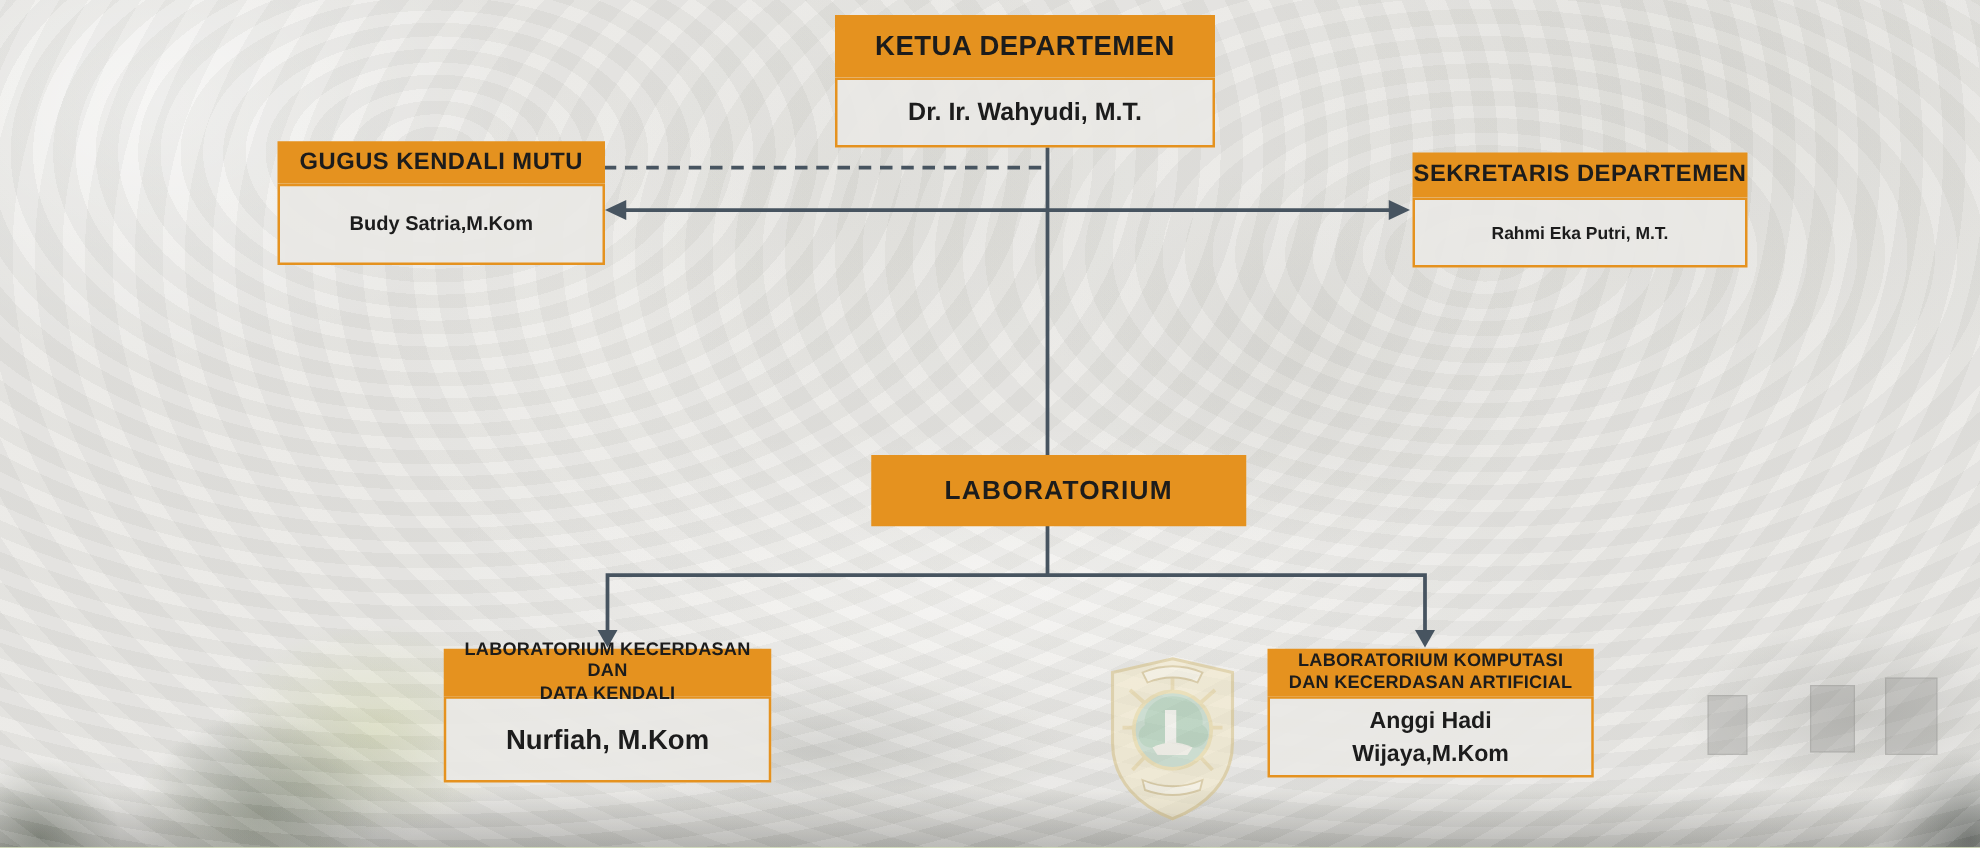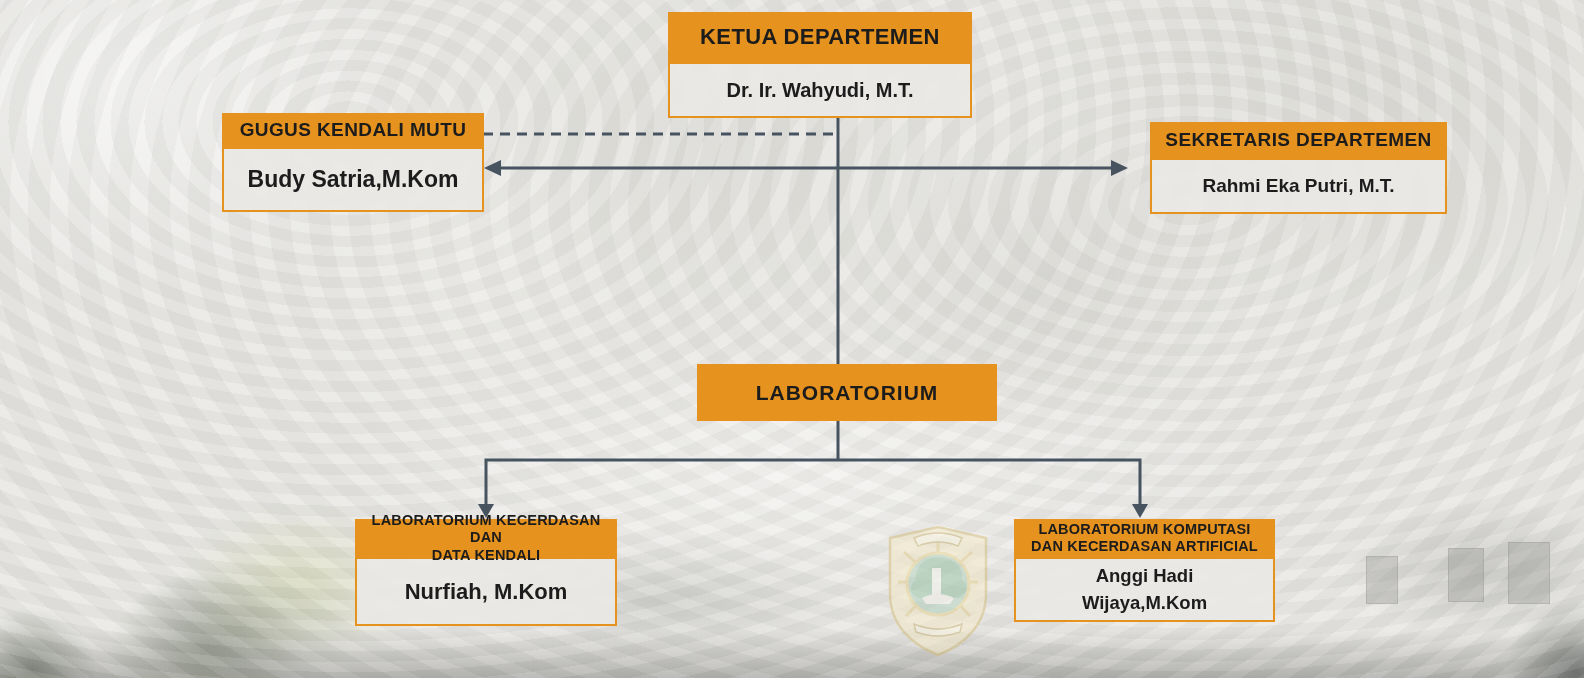--- a/index.html
+++ b/index.html
@@ -71,25 +71,25 @@
     display:flex;flex-direction:column;justify-content:center;align-items:center;
     line-height:1.45;
   }
 
   .node.ketua{left:668px;top:12px;width:304px;}
   .node.ketua .node-header{height:50px;font-size:22px;}
   .node.ketua .node-body{height:52px;font-size:20px;}
 
   .node.gugus{left:222px;top:113px;width:262px;}
   .node.gugus .node-header{height:34px;font-size:19px;}
-  .node.gugus .node-body{height:61px;font-size:23px;}
+  .node.gugus .node-body{height:61px;font-size:16px;}
 
-  .node.sekretaris{left:1130px;top:122px;width:297px;margin-left:20px;}
+  .node.sekretaris{left:1130px;top:122px;width:268px;}
   .node.sekretaris .node-header{height:36px;font-size:19px;}
-  .node.sekretaris .node-body{height:52px;font-size:19px;}
+  .node.sekretaris .node-body{height:52px;font-size:14px;}
 
   .node.laboratorium{left:697px;top:364px;width:300px;}
   .node.laboratorium .node-header{height:57px;font-size:21px;letter-spacing:1px;}
 
   .node.labkom{left:355px;top:519px;width:262px;}
   .node.labkom .node-header{height:38px;font-size:14.5px;letter-spacing:.2px;}
   .node.labkom .node-body{height:65px;font-size:22px;}
 
   .node.labalgo{left:1014px;top:519px;width:261px;}
   .node.labalgo .node-header{height:38px;font-size:14.5px;letter-spacing:.2px;}

